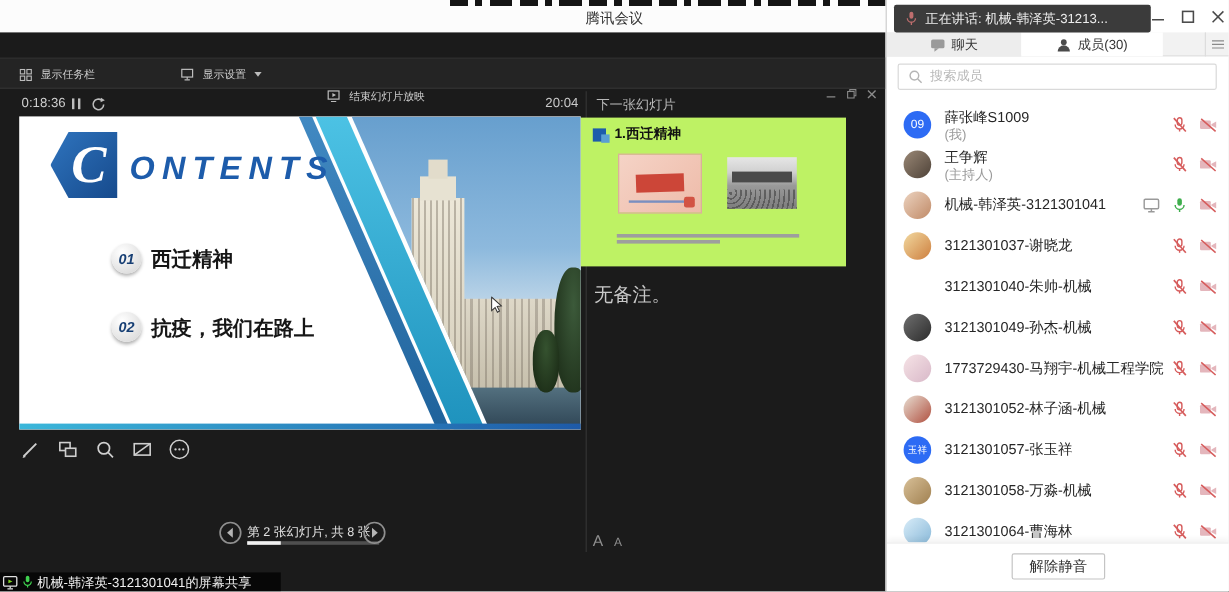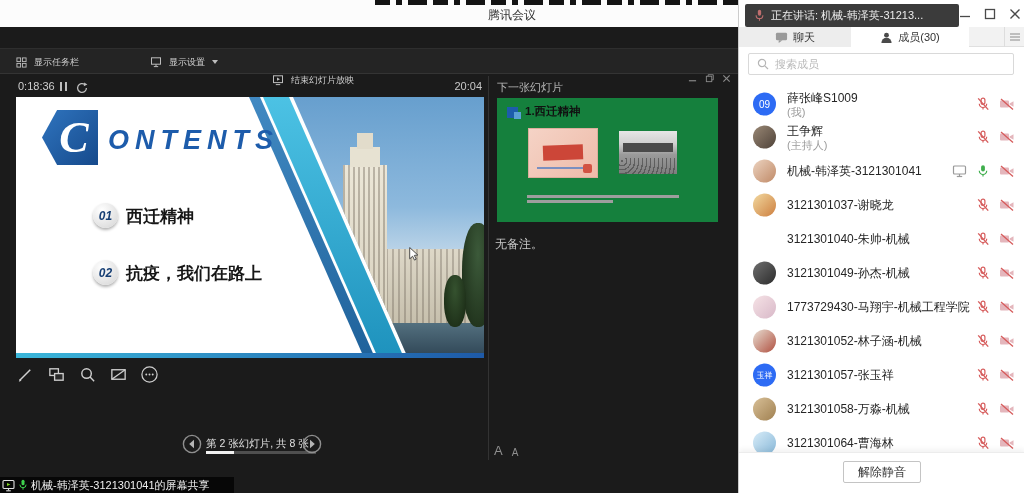--- a/index.html
+++ b/index.html
@@ -77,38 +77,38 @@
     background:radial-gradient(circle at 35% 30%,#ffffff,#d4d4d4);
     box-shadow:0 2px 3px rgba(0,0,0,.3); color:#173f74; font-style:italic; font-weight:bold;
     font-size:12px; display:flex; align-items:center; justify-content:center; }
   .toc-c1 { left:77px; top:106px; } .toc-c2 { left:77px; top:163px; }
   .toc-label { position:absolute; font-weight:bold; font-size:17px; color:#161616; white-space:nowrap; }
   .toc-l1 { left:110px; top:108px; } .toc-l2 { left:110px; top:165px; }
   .cursor { position:absolute; left:393px; top:150px; }
 
   
   .next-label { position:absolute; left:497px; top:53px; font-size:11px; color:#b8b8b8; }
-  .thumb { position:absolute; left:497px; top:71px; width:221px; height:124px; background:#15803d; overflow:hidden; }
+  .thumb { position:absolute; left:484px; top:71px; width:221px; height:124px; background:#bef264; overflow:hidden; }
   .thumb-sq { position:absolute; left:10px; top:9px; width:11px; height:11px; background:#1d5cab; }
   .thumb-sq2 { position:absolute; left:17px; top:14px; width:7px; height:7px; background:#5a9fd4; }
   .thumb-title { position:absolute; left:28px; top:6px; font-weight:bold; font-size:11.5px; color:#111; }
   .thumb-pink { position:absolute; left:31px; top:30px; width:70px; height:50px;
     background:linear-gradient(135deg,#f5d3c6,#eebba9); border:1px solid #dcae9c; }
   .thumb-pink .seal { position:absolute; left:14px; top:16px; width:40px; height:15px;
     background:#cc4638; transform:rotate(-2deg); }
   .thumb-pink .line1 { position:absolute; left:8px; top:38px; width:52px; height:1.5px; background:#7a8fc0; }
   .thumb-pink .stamp { position:absolute; right:5px; bottom:4px; width:9px; height:9px; background:#d25343; border-radius:2px; }
   .thumb-bw { position:absolute; left:122px; top:33px; width:58px; height:43px;
     background:linear-gradient(180deg,#e6e6e6 0%,#cfcfcf 30%,#9a9a9a 55%,#7d7d7d 100%); }
   .thumb-bw .beam { position:absolute; left:4px; top:12px; width:50px; height:9px; background:#4a4a4a; }
   .thumb-bw .crowd { position:absolute; left:0; bottom:0; width:100%; height:16px; opacity:.75;
     background:repeating-radial-gradient(circle at 3px 3px,#4f4f4f 0 1.3px,transparent 1.3px 4px); }
   .thumb-cap1 { position:absolute; left:30px; top:97px; width:152px; height:3px; background:#9e9e9e; }
   .thumb-cap2 { position:absolute; left:30px; top:102px; width:86px; height:3px; background:#9e9e9e; }
-  .notes-text { position:absolute; left:495px; top:209px; font-size:12px; color:#c8c8c8; }
+  .notes-text { position:absolute; left:495px; top:209px; font-size:16px; color:#c8c8c8; }
 
   
   .pen-toolbar { position:absolute; left:14px; top:336px; display:flex; gap:9px; }
   .pen-toolbar .tool { width:22px; height:22px; display:flex; align-items:center; justify-content:center; }
   .nav-prev { position:absolute; left:182px; top:407px; }
   .nav-next { position:absolute; left:302px; top:407px; }
   .nav-text { position:absolute; left:206px; top:410px; font-size:10.5px; color:#e0e0e0; white-space:nowrap; }
   .progress { position:absolute; left:206px; top:424px; width:110px; height:3px; background:#4f4f4f; }
   .progress-fill { height:100%; background:#f0f0f0; width:25%; }
   .font-btns { position:absolute; left:494px; top:416px; display:flex; gap:9px; align-items:flex-end; color:#8f8f8f; }

